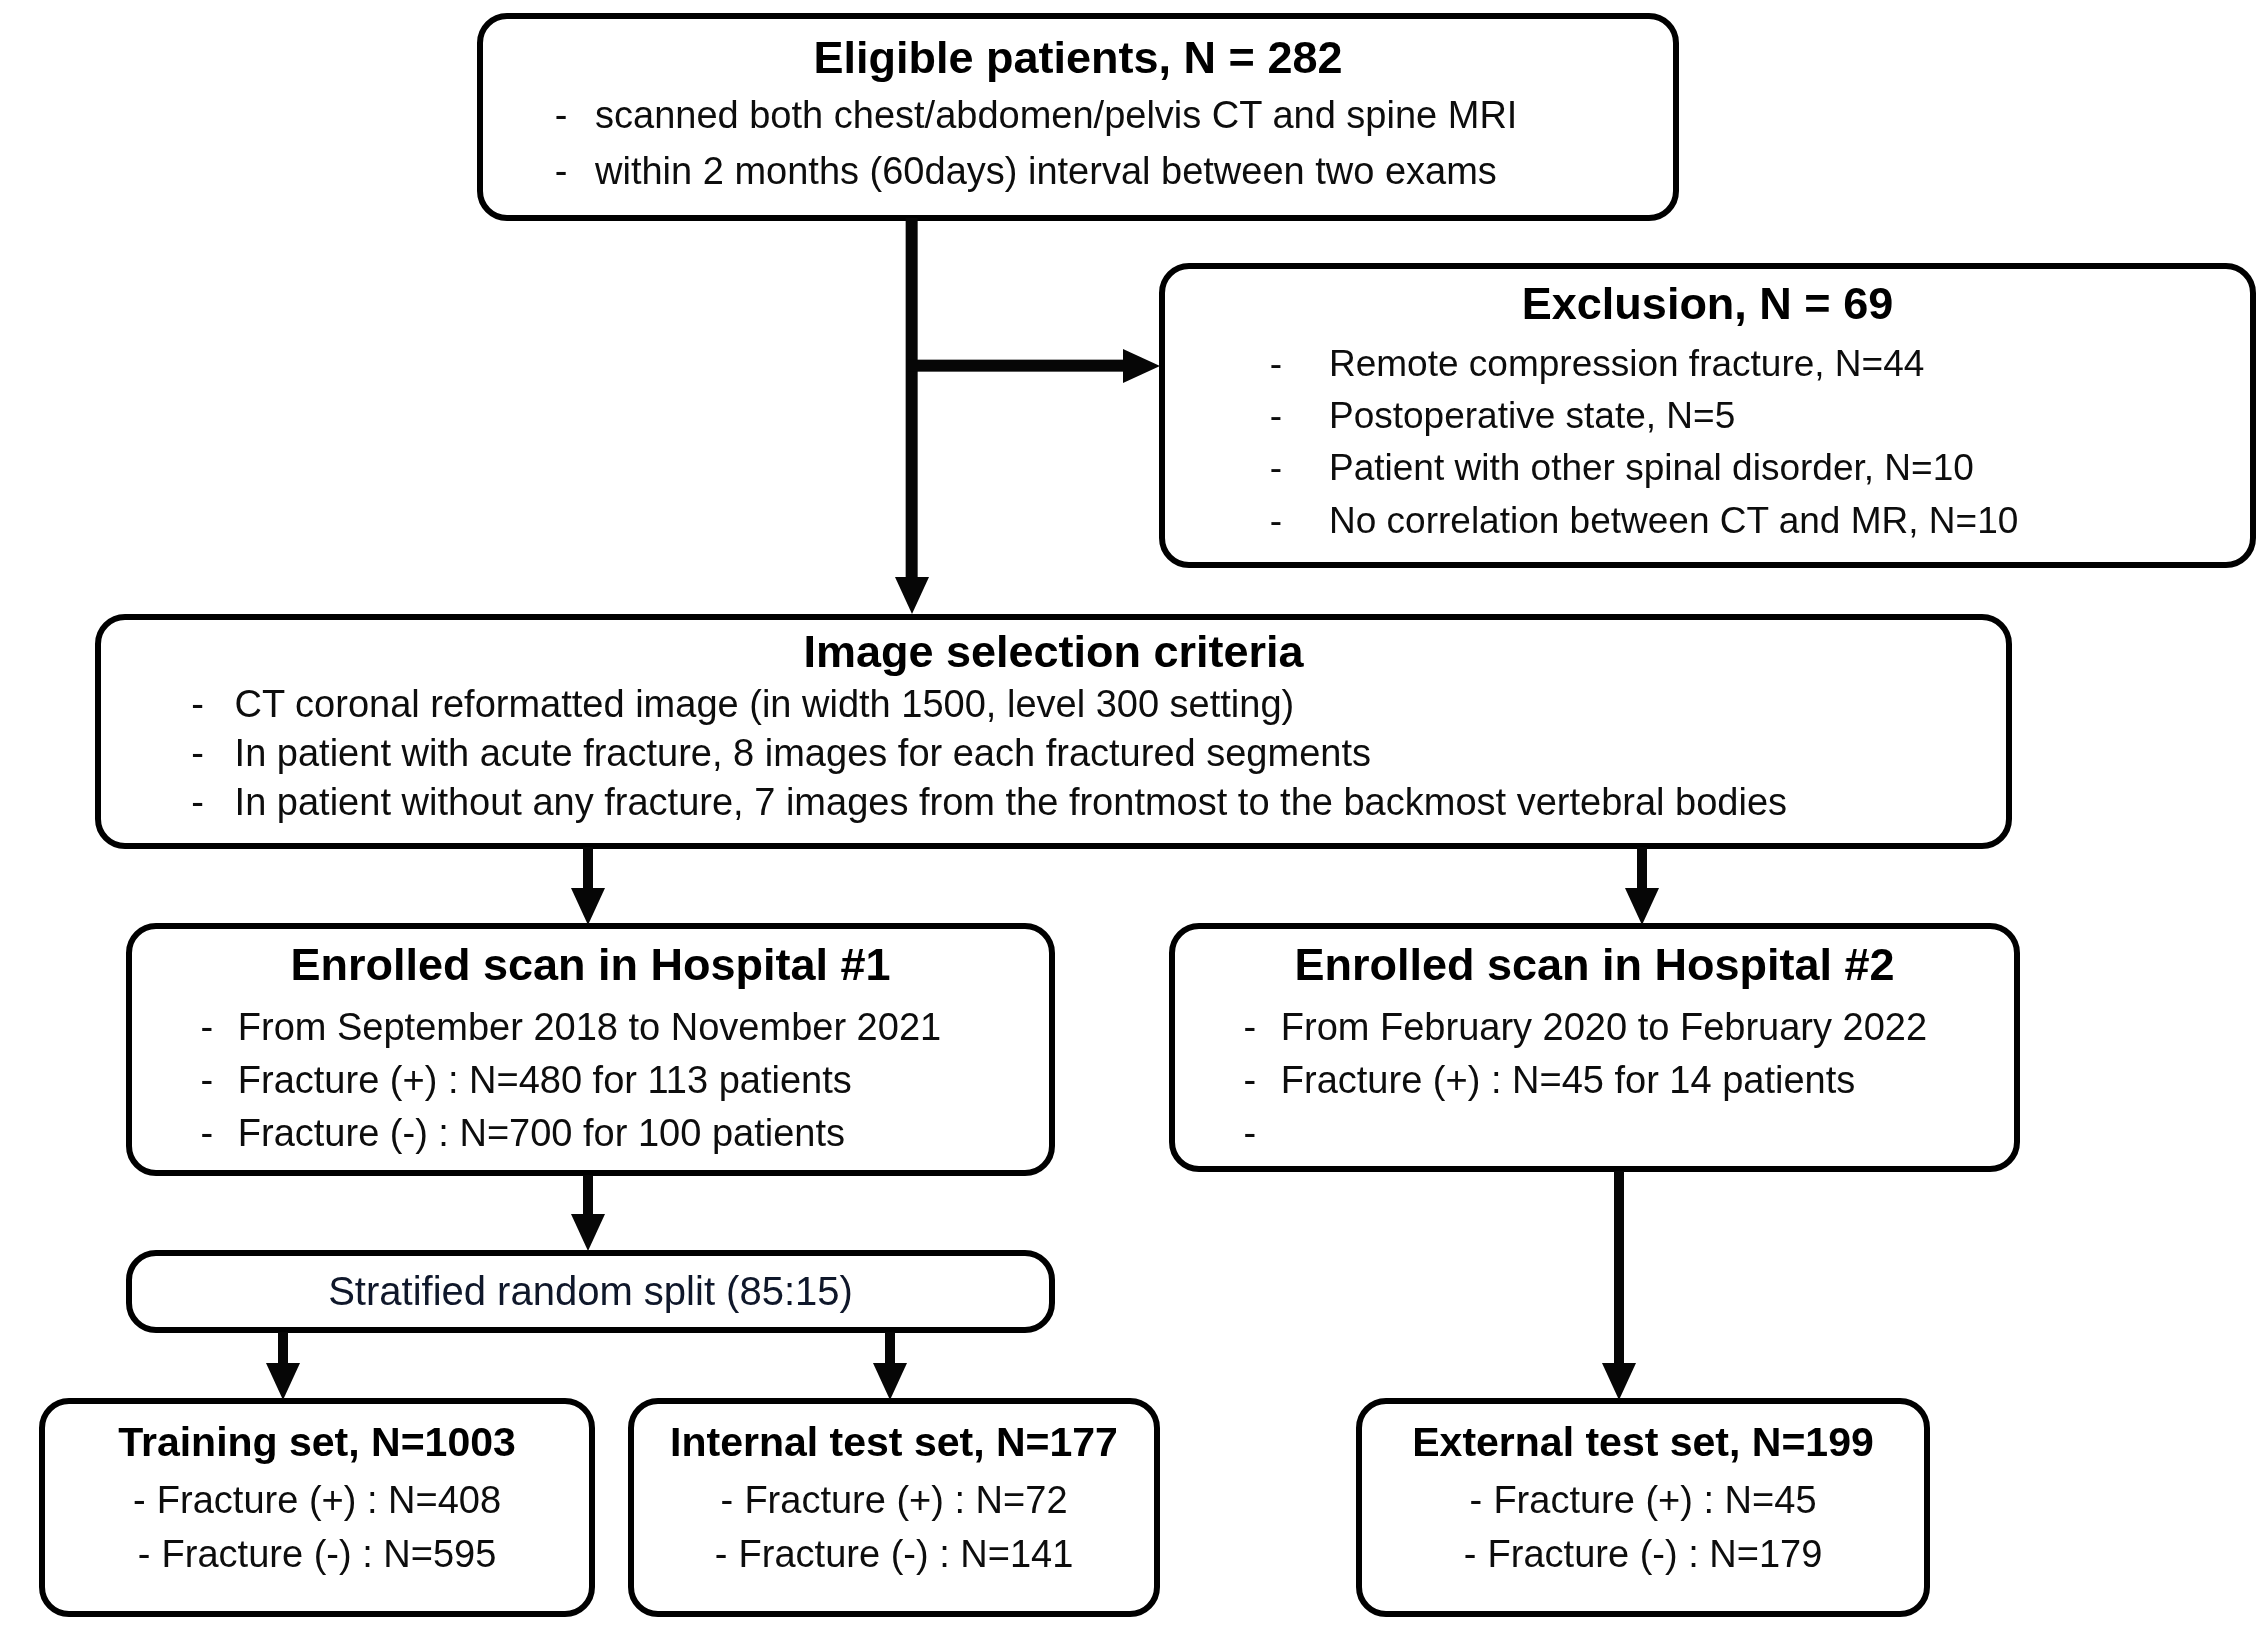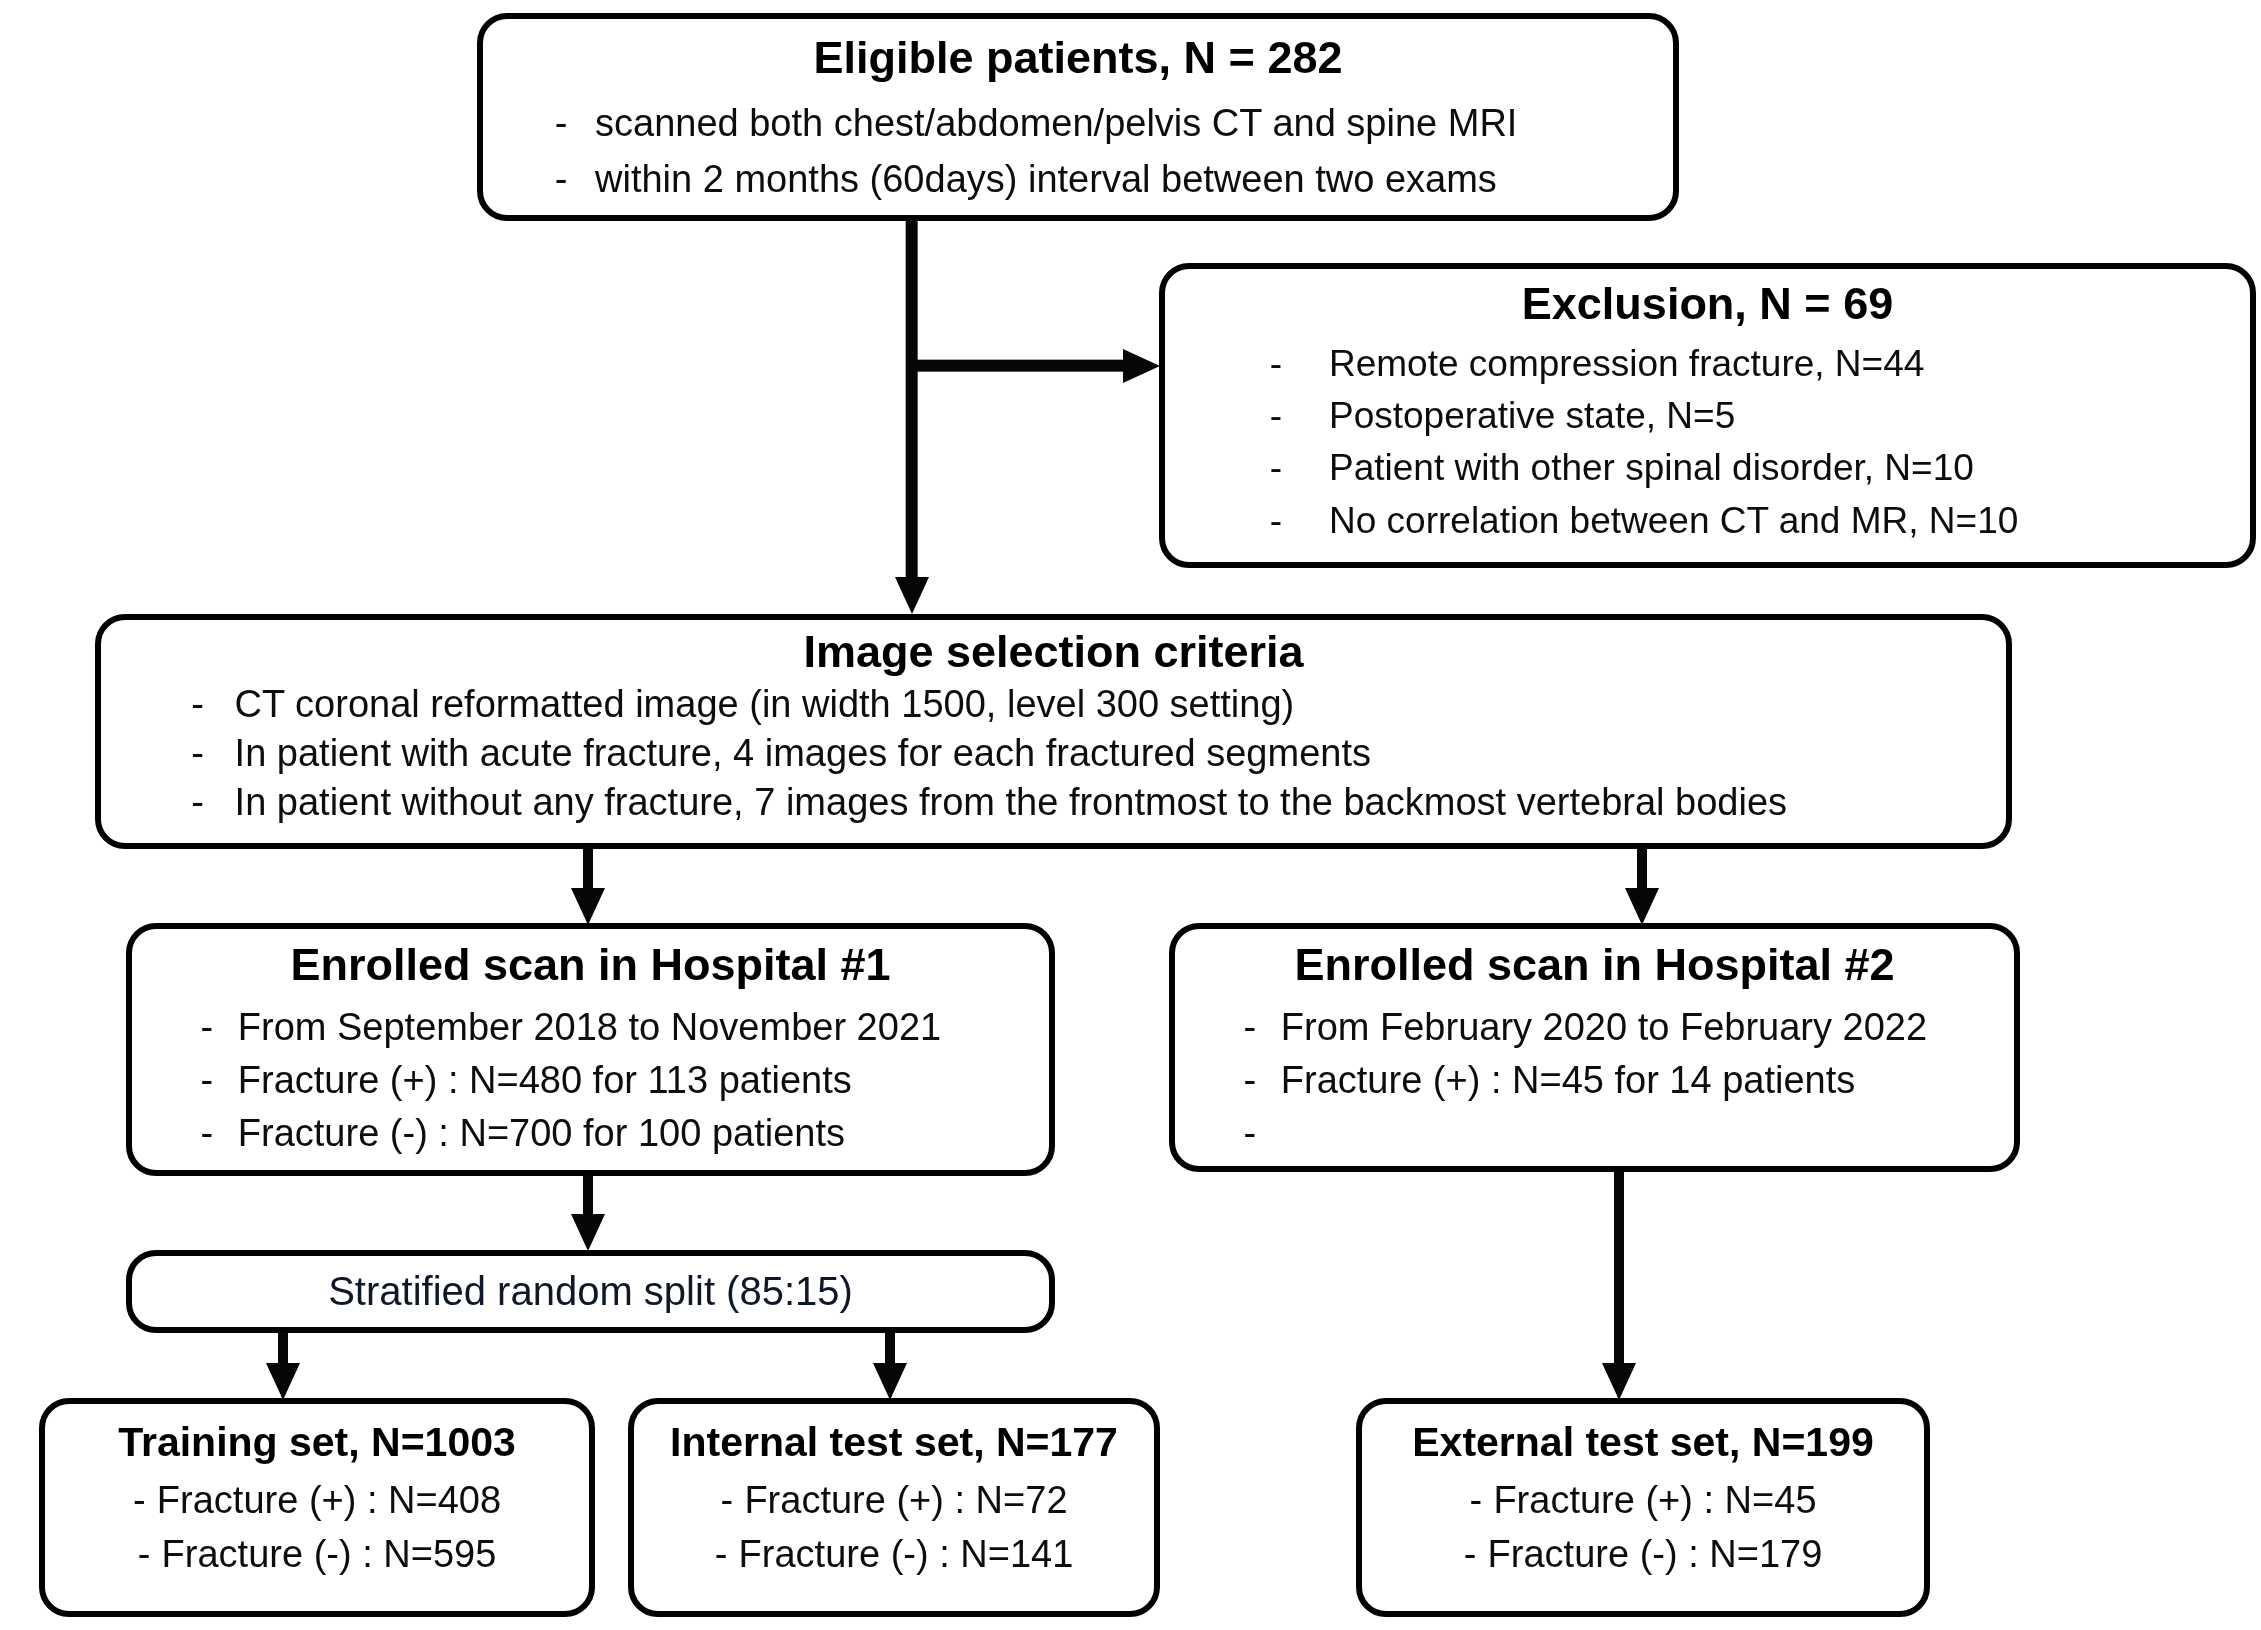--- a/index.html
+++ b/index.html
@@ -32,21 +32,21 @@
     list-style: none;
     margin: 0;
     padding: 0;
     display: flex;
     flex-direction: column;
   }
   .bullets li { display: flex; align-items: flex-start; font-size: 38px; line-height: 1.18; }
   .dash { flex: 0 0 auto; text-align: center; }
 
   #box-eligible { left: 477px; top: 12.7px; width: 1202px; height: 208px; padding: 14px 34px 11.3px; }
-  #box-eligible .box-title { margin-bottom: 18px; }
+  #box-eligible .box-title { margin-bottom: 10px; }
   #box-eligible .bullets { gap: 11.3px; }
   #box-eligible .dash { width: 68px; }
   #box-eligible .bullets li { padding-left: 10px; }
 
   #box-exclusion { left: 1159px; top: 263px; width: 1097px; height: 305px; padding: 10px 28px 8.5px; }
   #box-exclusion .box-title { margin-bottom: 12.7px; }
   #box-exclusion .bullets { gap: 8.5px; }
   #box-exclusion .bullets li { font-size: 37px; padding-left: 30px; }
   #box-exclusion .dash { width: 106px; }
 
@@ -158,21 +158,21 @@
 
   <section class="fc-box" id="box-selection">
     <div class="box-title">Image selection criteria</div>
     <ul class="bullets">
       <li>
         <span class="dash">-</span>
         <span class="txt">CT coronal reformatted image (in width 1500, level 300 setting)</span>
       </li>
       <li>
         <span class="dash">-</span>
-        <span class="txt">In patient with acute fracture, 4 images for each fractured segments</span>
+        <span class="txt">In patient with acute fracture, 8 images for each fractured segments</span>
       </li>
       <li>
         <span class="dash">-</span>
         <span class="txt">In patient without any fracture, 7 images from the frontmost to the backmost vertebral bodies</span>
       </li>
     </ul>
   </section>
 
   <section class="fc-box hospital-box" id="box-hospital1">
     <div class="box-title">Enrolled scan in Hospital #1</div>

